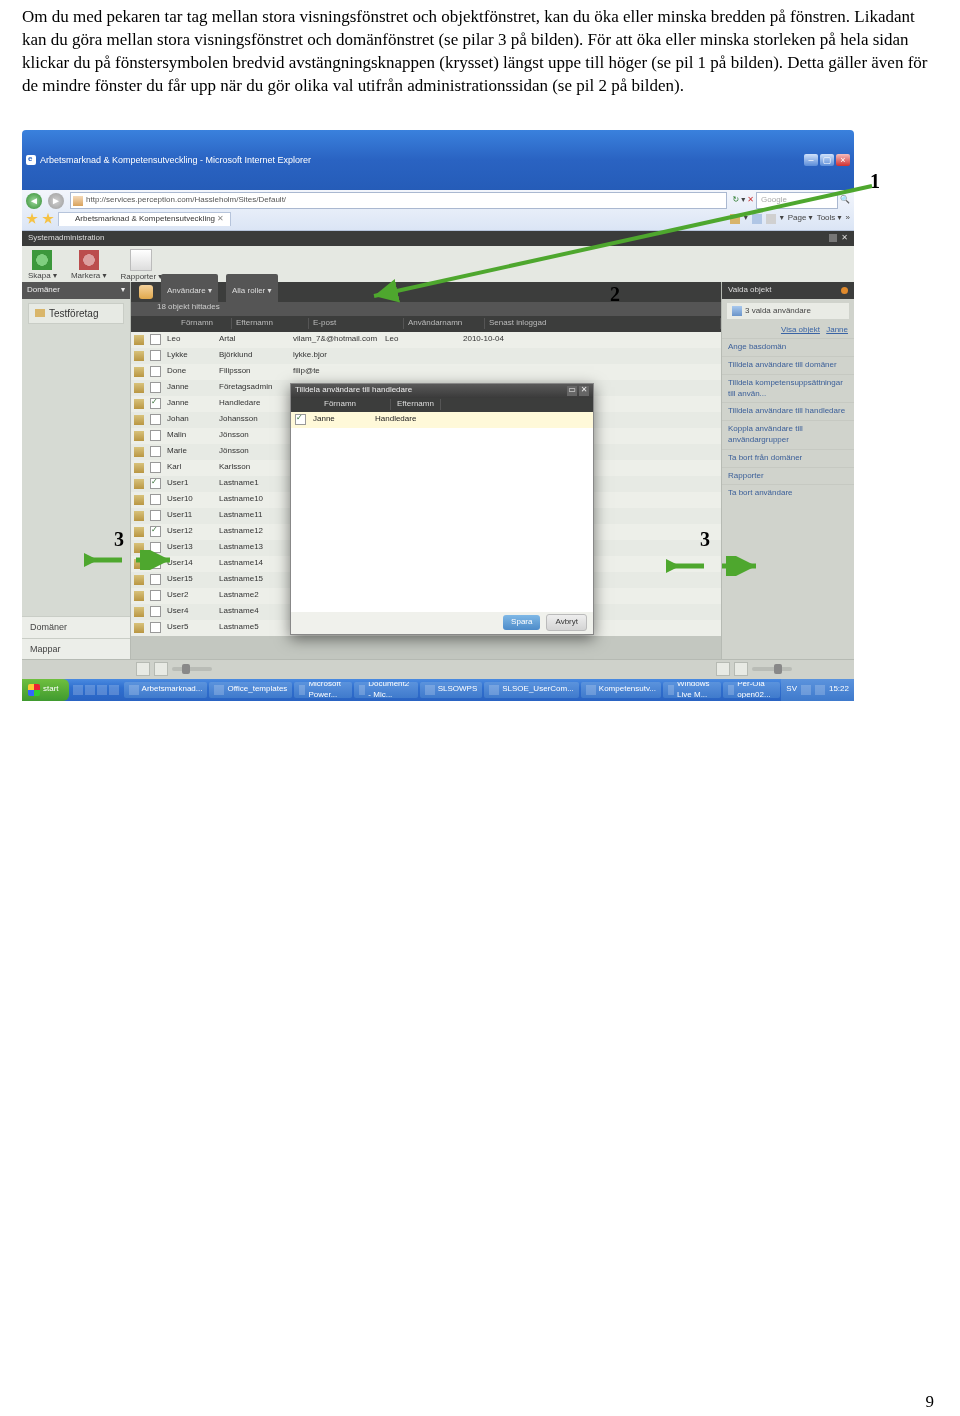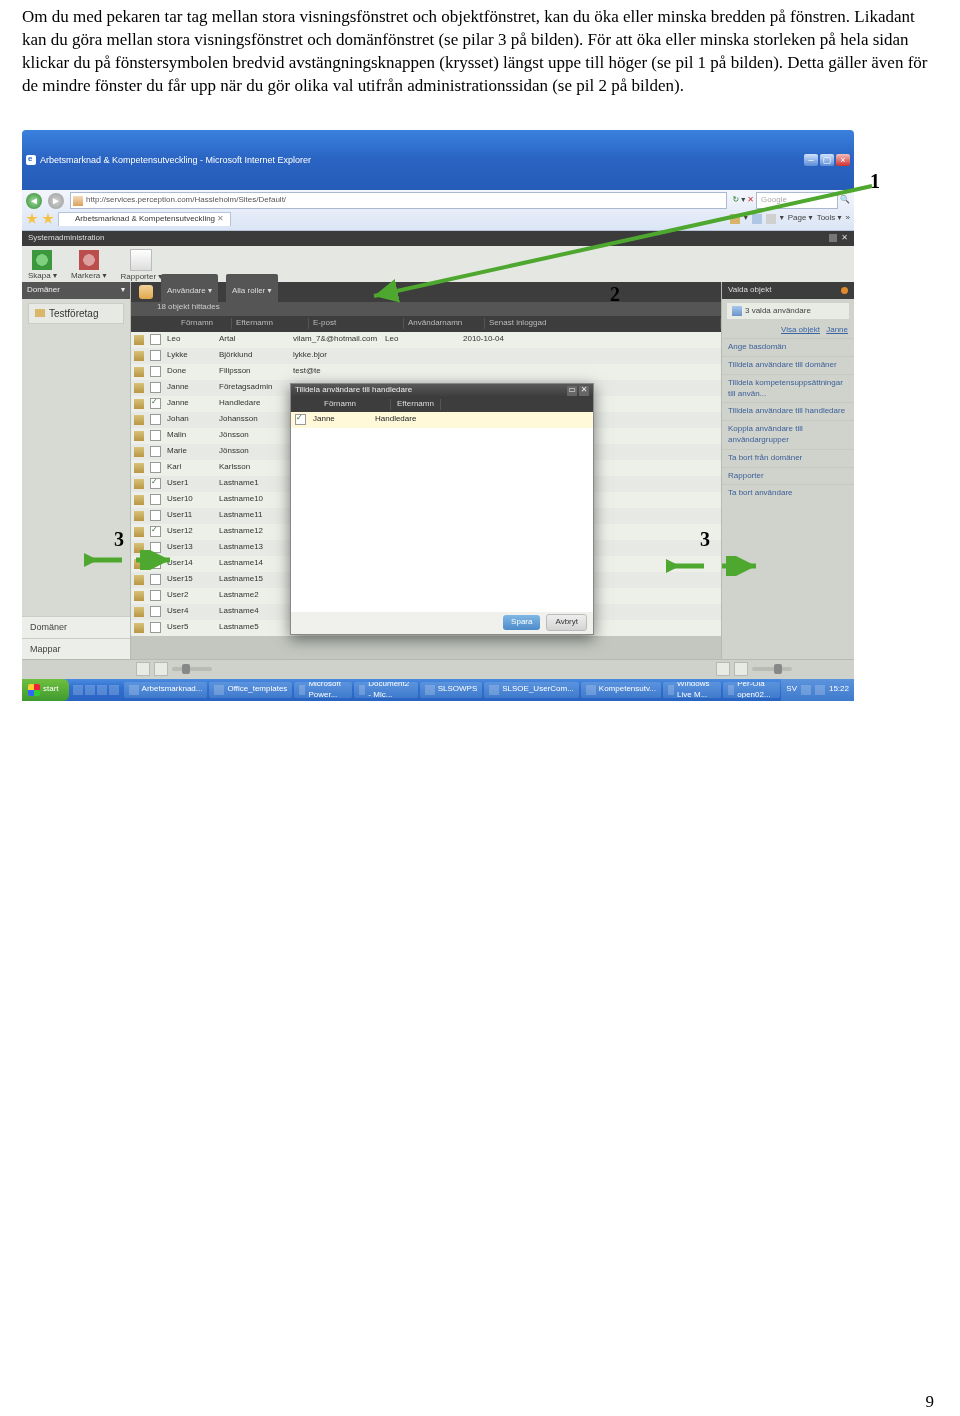--- a/index.html
+++ b/index.html
@@ -318,21 +318,21 @@
                   <span class="tc" style="width:68px">Björklund</span>
                   <span class="tc" style="width:86px">lykke.bjor</span>
                   <span class="tc" style="width:72px"></span>
                   <span class="tc"></span>
                 </div>
                 <div class="trow">
                   <span class="ico"></span>
                   <span class="cbox"></span>
                   <span class="tc" style="width:46px">Done</span>
                   <span class="tc" style="width:68px">Filipsson</span>
-                  <span class="tc" style="width:86px">test@te</span>
+                  <span class="tc" style="width:86px">filip@te</span>
                   <span class="tc" style="width:72px"></span>
                   <span class="tc"></span>
                 </div>
                 <div class="trow">
                   <span class="ico"></span>
                   <span class="cbox"></span>
                   <span class="tc" style="width:46px">Janne</span>
                   <span class="tc" style="width:68px">Företagsadmin</span>
                   <span class="tc" style="width:86px">j.pettersso</span>
                   <span class="tc" style="width:72px"></span>

